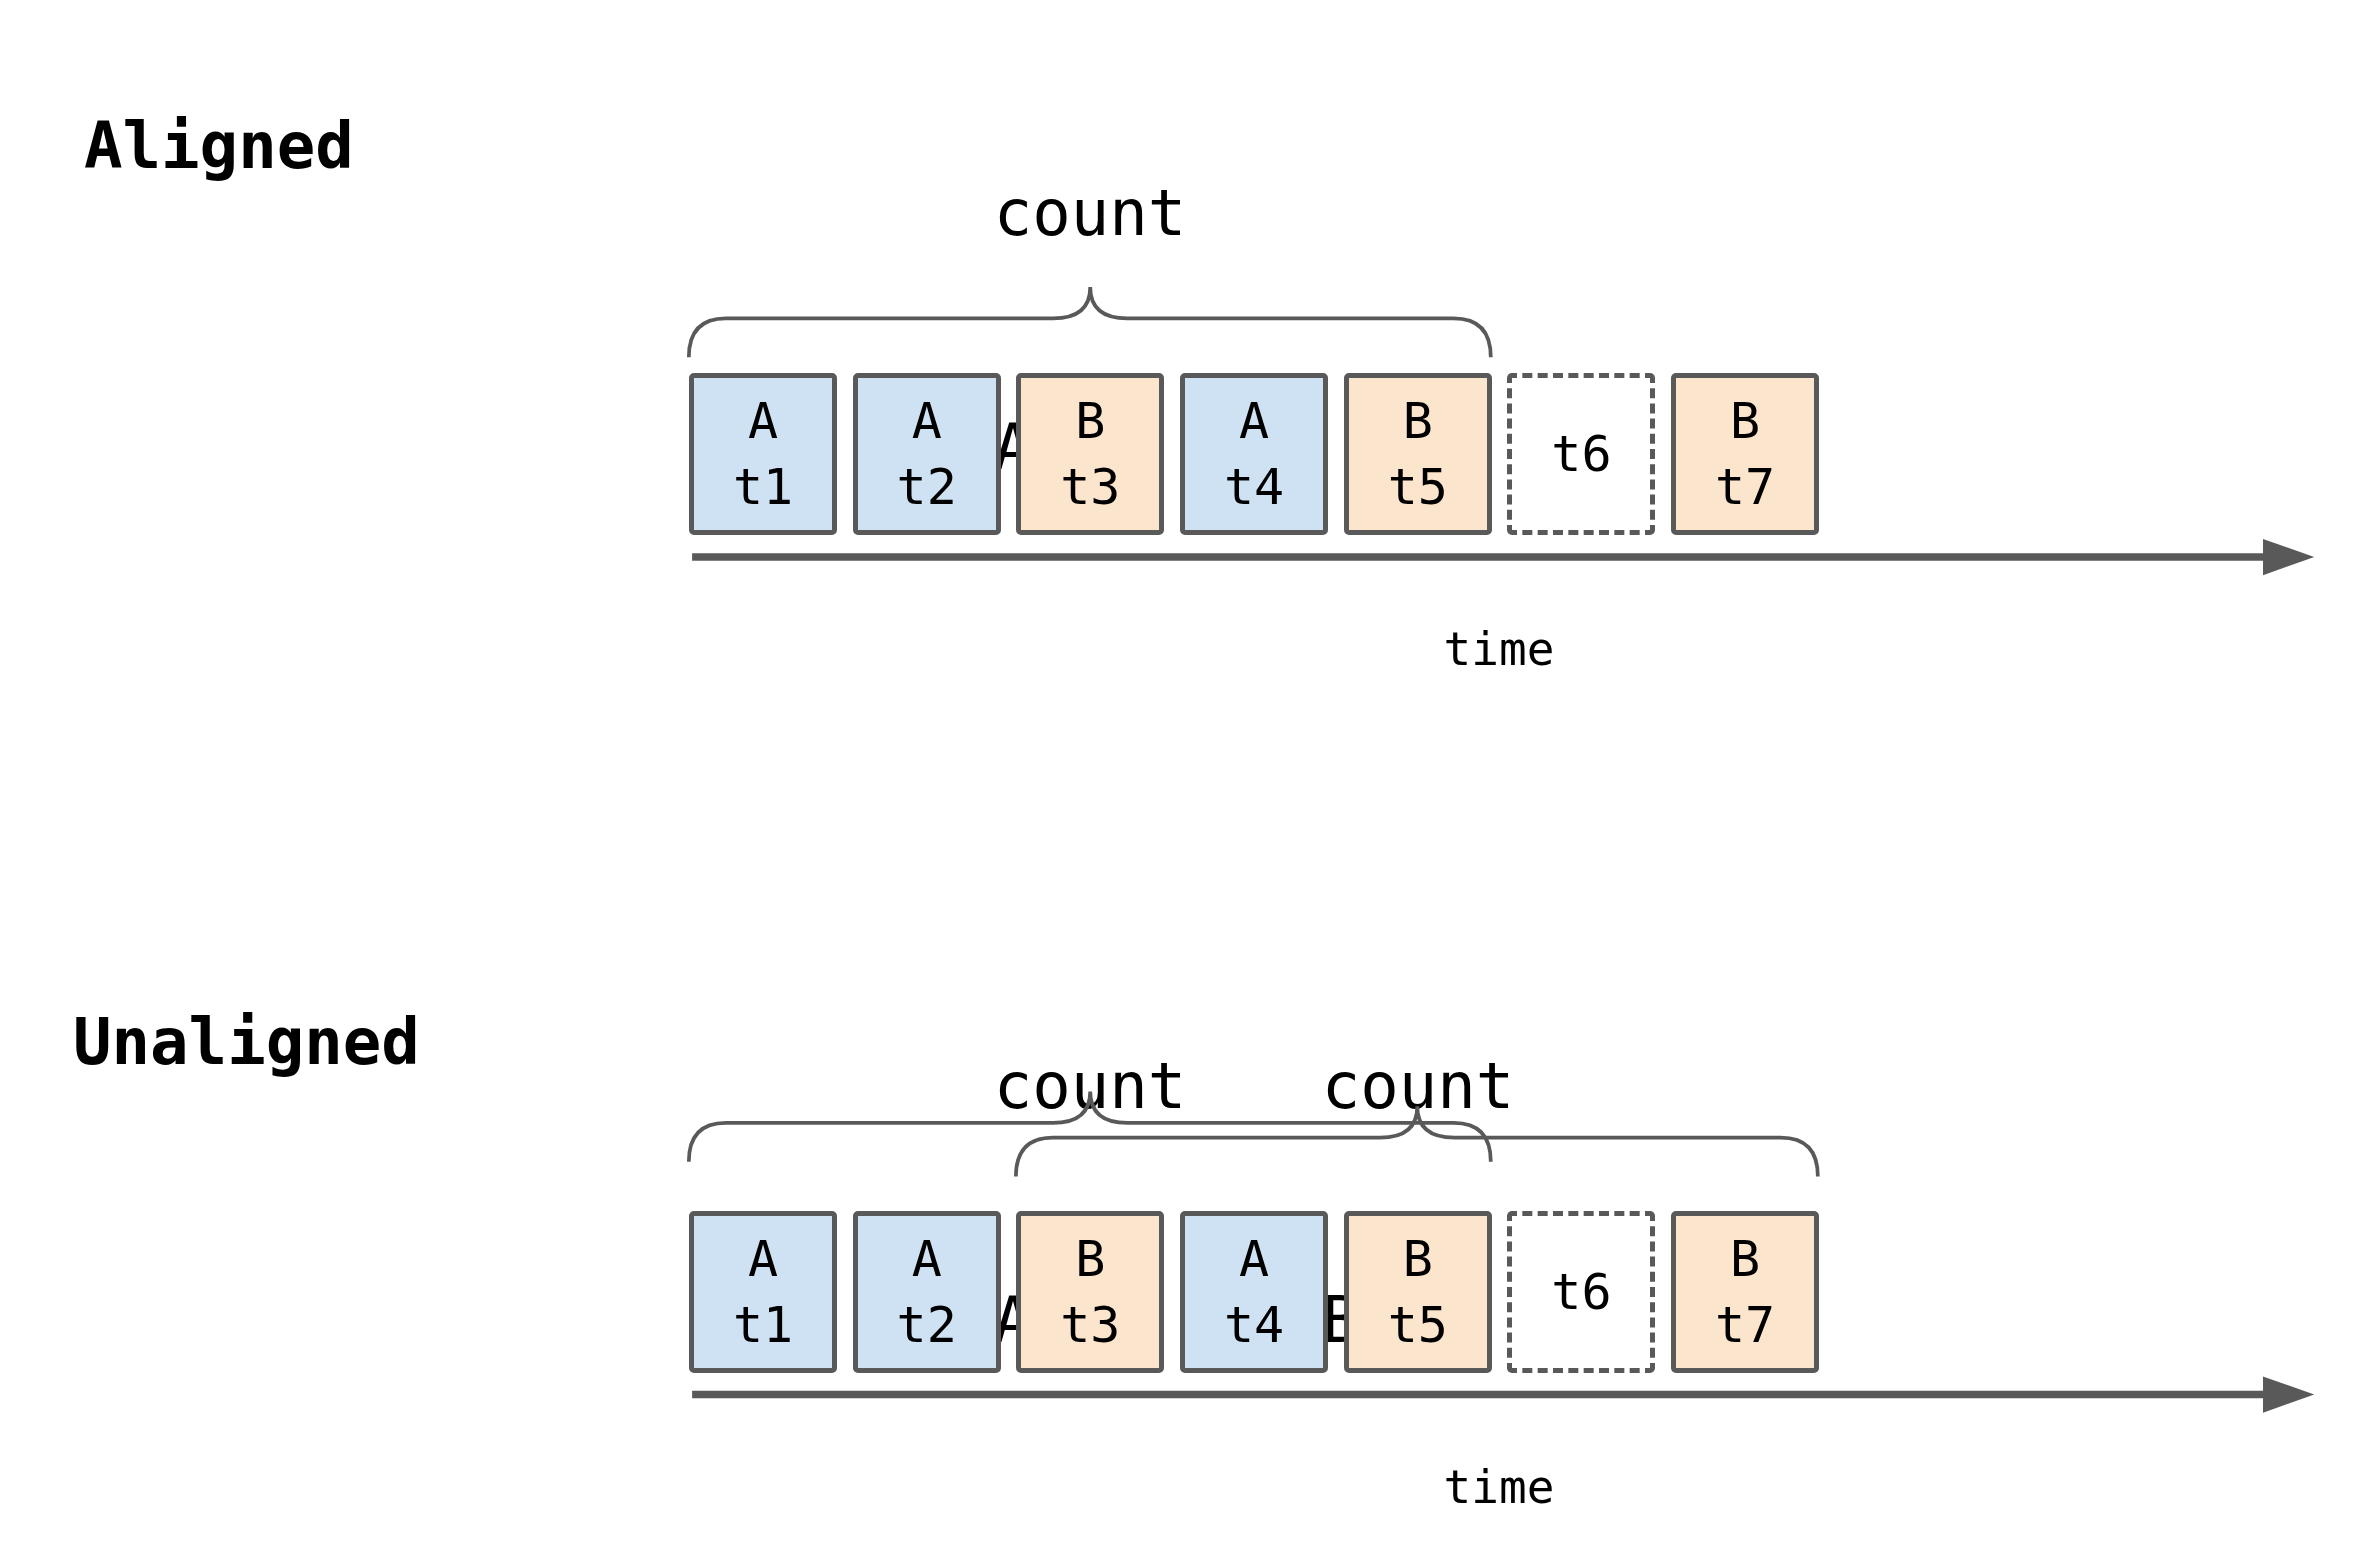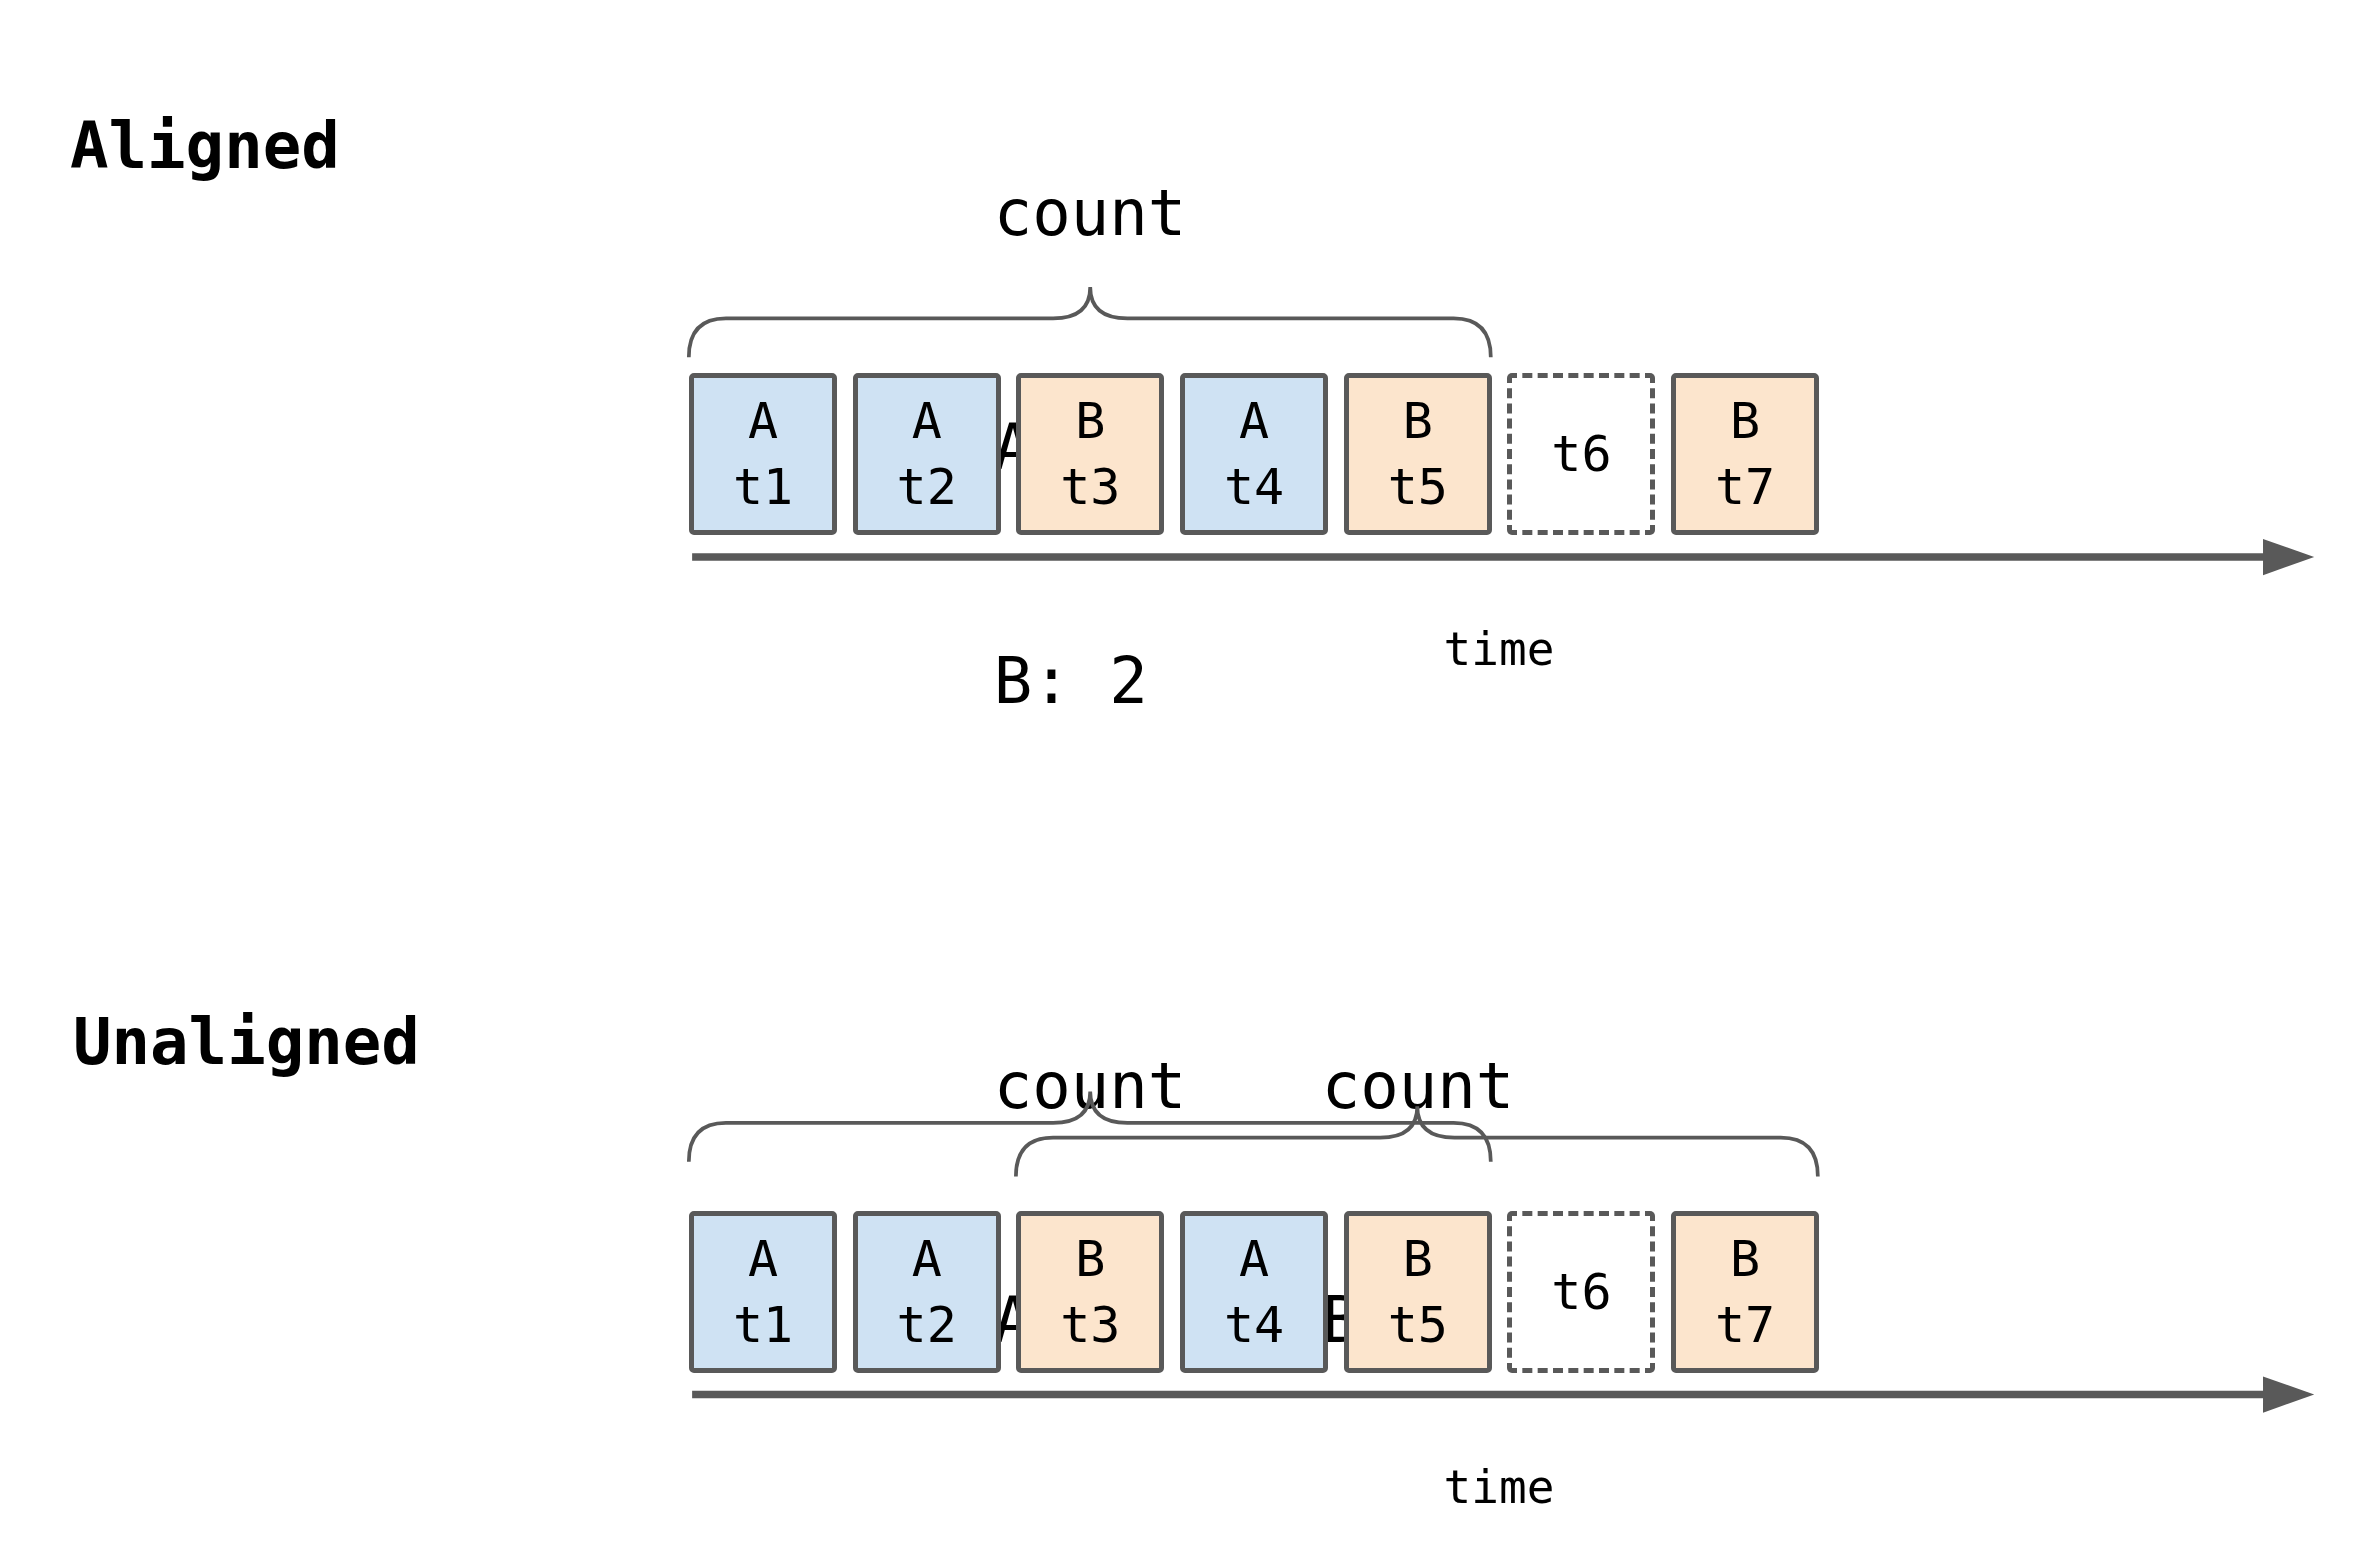--- a/index.html
+++ b/index.html
@@ -36,26 +36,25 @@
   .overlay{position:absolute;left:0;top:0;width:2377px;height:1556px;pointer-events:none;}
   .overlay path{stroke:var(--stroke);stroke-width:4.5;fill:none;}
   .overlay .arrow-line{stroke:var(--stroke);stroke-width:9;}
   .overlay .arrow-head{fill:var(--stroke);stroke:none;}
 </style>
 </head>
 <body>
 
 <div class="canvas">
 
-  <div class="section-title" style="left:70px;top:107px">Aligned</div>
+  <div class="section-title" style="left:84px;top:107px">Aligned</div>
 
   <div class="count-note" style="left:1090px;top:18px">
     <div>count</div>
     <div>A: 3</div>
-    <div>B: 2</div>
   </div>
 
   <div class="box-row" style="left:689px;top:373px">
     <div class="event-box kind-a">
       <div>A</div>
       <div>t1</div>
     </div>
     <div class="event-box kind-a">
       <div>A</div>
       <div>t2</div>

